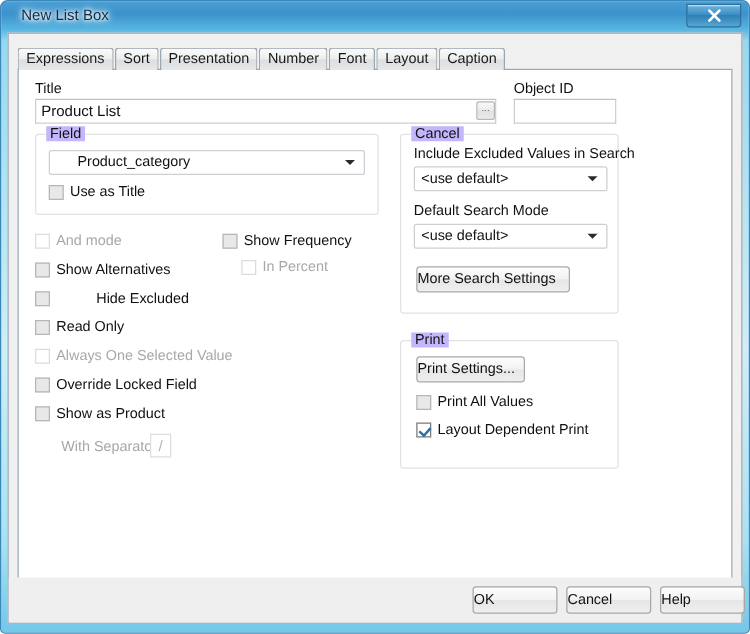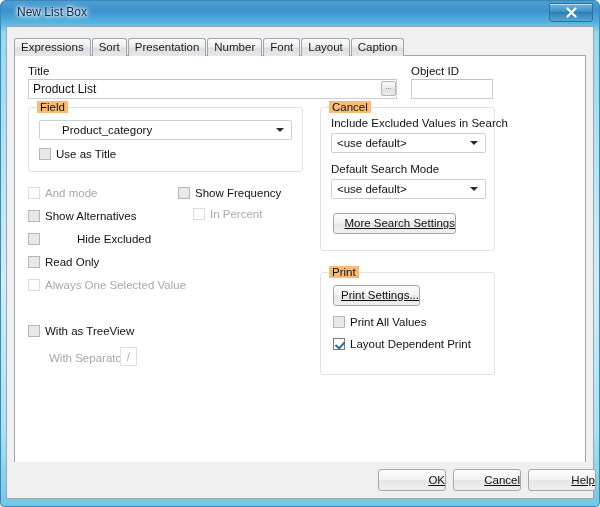--- a/index.html
+++ b/index.html
@@ -169,21 +169,21 @@
   .groupbox {
     position: absolute;
     box-sizing: border-box;
     border: 1px solid #e2e2e2;
     border-radius: 3px;
     background: transparent;
   }
   .group-title {
     position: absolute;
     top: -7px; left: 8px;
-    background: #fdba74;
+    background: #c4b5fd;
     padding: 0 3px;
     font-size: 11.5px;
     color: #111;
     white-space: nowrap;
   }
 
   
   .cbrow {
     position: absolute;
     display: flex;
@@ -218,24 +218,23 @@
 
   
   .btn {
     position: absolute;
     box-sizing: border-box;
     border: 1px solid #a8a8a8;
     border-radius: 3px;
     background: linear-gradient(to bottom, #fdfdfd 0%, #f2f2f2 48%, #e6e6e6 52%, #efefef 100%);
     font-size: 11.5px;
     color: #111;
-    text-align: right;
-    cursor: pointer;
-    white-space: nowrap;
-    text-decoration: underline;
+    text-align: left;
+    cursor: pointer;
+    white-space: nowrap;
   }
 
   
   #footer {
     position: absolute;
     left: 0; right: 0; bottom: 0;
     height: 36px;
     background: #efefef;
   }
 </style>
@@ -301,23 +300,27 @@
         <span>Hide Excluded</span>
       </div>
       <div class="cbrow" style="left:13px; top:200px;">
         <span class="box filled"></span>
         <span>Read Only</span>
       </div>
       <div class="cbrow disabled" style="left:13px; top:223px;">
         <span class="box disabled"></span>
         <span>Always One Selected Value</span>
       </div>
+      <div class="cbrow" style="left:13px; top:246px;">
+        <span class="box filled"></span>
+        <span>Override Locked Field</span>
+      </div>
       <div class="cbrow" style="left:13px; top:269px;">
         <span class="box filled"></span>
-        <span>With as TreeView</span>
+        <span>Show as Product</span>
       </div>
 
       <div class="lbl dim" style="left:34px; top:296px;">With Separator</div>
       <div class="textbox dim" style="left:105px; top:291px; width:17px; height:19px; text-align:center; padding:2px 0;">/</div>
 
       <div class="cbrow" style="left:163px; top:131px;">
         <span class="box filled"></span>
         <span>Show Frequency</span>
       </div>
       <div class="cbrow disabled" style="left:178px; top:152px;">

